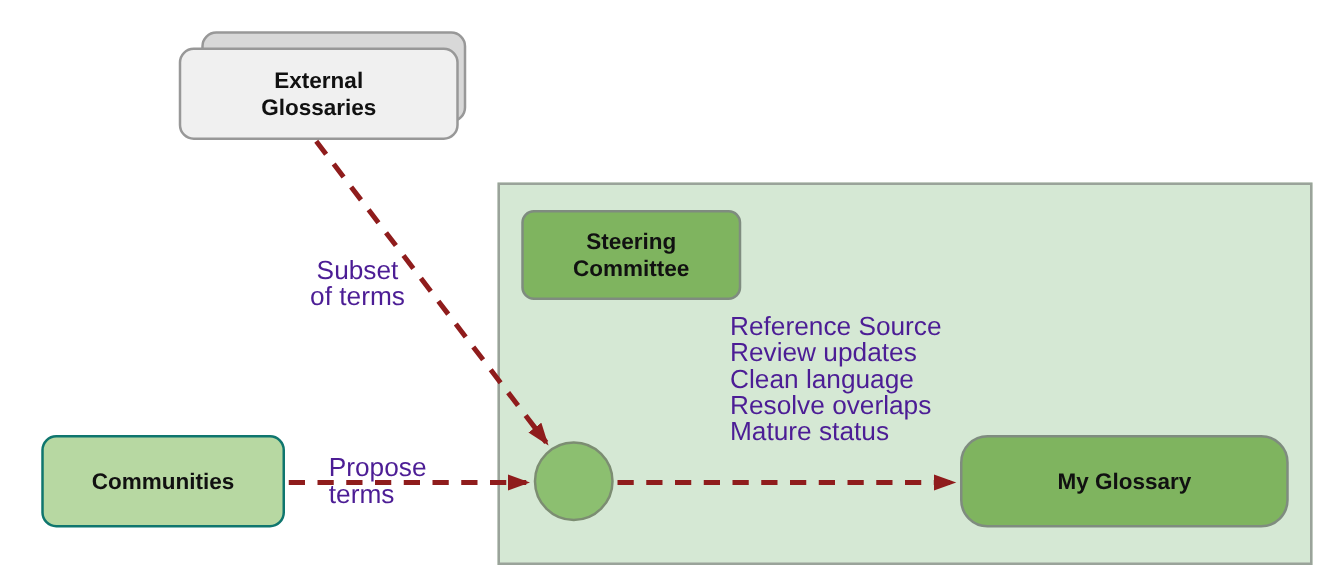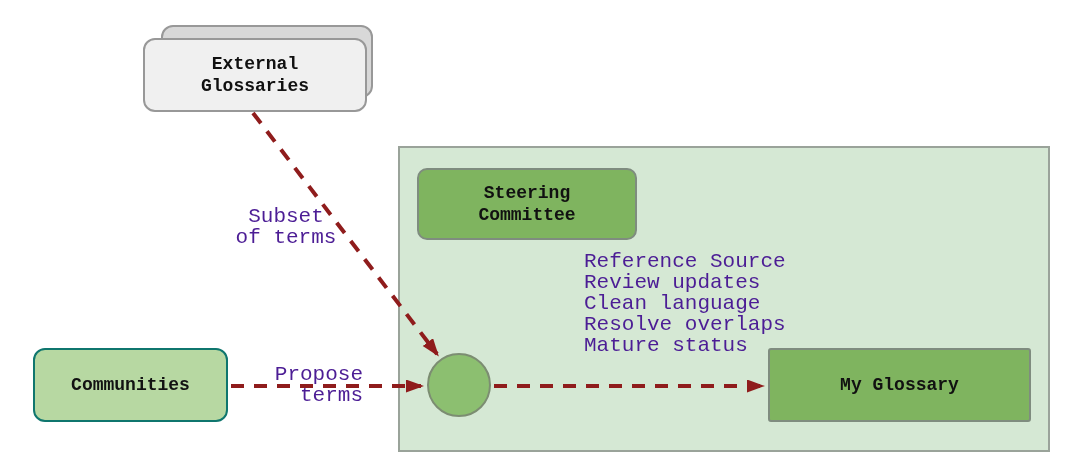--- a/index.html
+++ b/index.html
@@ -1,21 +1,21 @@
 <!DOCTYPE html>
 <html><head>
 <meta charset="utf-8">
 <style>
   html, body { margin: 0; padding: 0; background: #ffffff; }
   .canvas {
     position: relative;
     width: 1072px;
     height: 470px;
     background: #ffffff;
-    font-family: Liberation Mono, monospace;
+    font-family: Liberation Sans, sans-serif;
     overflow: hidden;
   }
   .node {
     position: absolute;
     display: flex;
     align-items: center;
     justify-content: center;
     text-align: center;
     box-sizing: border-box;
     font-weight: bold;
@@ -48,38 +48,38 @@
   .ext-front {
     left: 143px; top: 38px;
     width: 224px; height: 74px;
     background: #f0f0f0;
     border: 2px solid #989898;
     border-radius: 12px;
   }
 
   .steering {
     left: 417px; top: 168px;
-    width: 220px; height: 72px;
+    width: 176px; height: 72px;
     background: #7fb45f;
     border: 2px solid #7f8c7f;
     border-radius: 10px;
   }
   .communities {
     left: 33px; top: 348px;
     width: 195px; height: 74px;
     background: #b7d8a2;
     border: 2px solid #0f766e;
     border-radius: 12px;
   }
   .my-glossary {
     left: 768px; top: 348px;
     width: 263px; height: 74px;
     background: #7fb45f;
     border: 2px solid #7f8c7f;
-    border-radius: 3px;
+    border-radius: 22px;
   }
   .hub-circle {
     left: 427px; top: 353px;
     width: 64px; height: 64px;
     background: #8cbf70;
     border: 2px solid #7c8d72;
     border-radius: 50%;
   }
 
   .edges-layer {
@@ -89,21 +89,21 @@
     pointer-events: none;
   }
 
   .edge-label {
     position: absolute;
     color: #4c1d95;
     font-size: 21px;
     line-height: 21px;
   }
   .lbl-subset   { left: 233px; top: 206px; width: 106px; text-align: center; }
-  .lbl-propose  { left: 263px; top: 364px; width: 100px; text-align: right; }
+  .lbl-propose  { left: 263px; top: 364px; width: 100px; text-align: left; }
   .lbl-annotations { left: 568px; top: 251px; width: 260px; text-align: left; margin-left: 16px; }
 </style>
 </head>
 <body>
 
 <div class="canvas">
 
   <div class="gov-container"></div>
 
   <div class="ext-back"></div>

